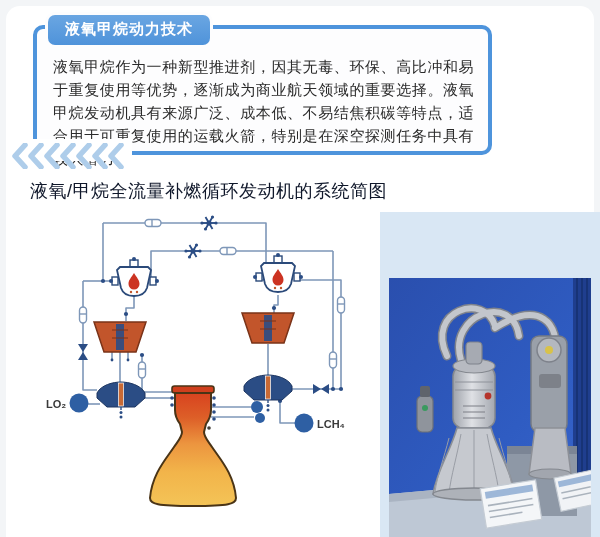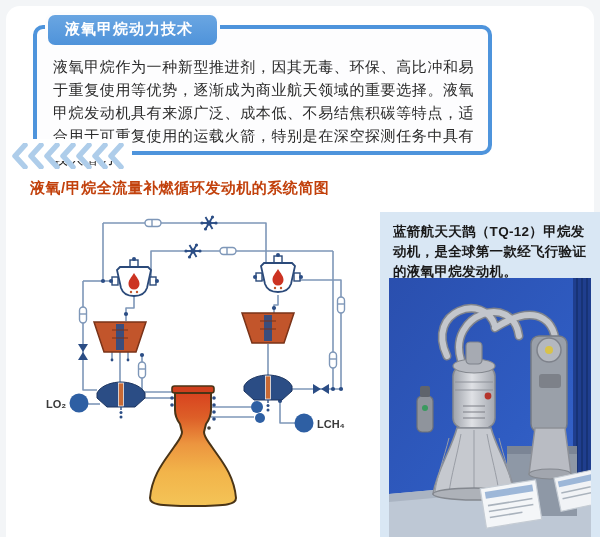--- a/index.html
+++ b/index.html
@@ -6,28 +6,28 @@
   body{font-family:"Liberation Sans","DejaVu Sans",sans-serif;background:#eef0f2;}
   .stage{position:relative;width:600px;height:537px;overflow:hidden;background:#f3f5f7;}
   .card{position:absolute;left:6px;top:6px;width:588px;height:531px;background:#ffffff;border-radius:14px 14px 0 0;}
 
   
   .info-box{position:absolute;left:33px;top:25px;width:459px;height:130px;
     background:#fdfdfe;border:4px solid #4e94dc;border-radius:10px;box-sizing:border-box;}
   .info-box .body{position:absolute;left:16px;right:14px;top:26px;
     font-size:15px;line-height:23px;color:#2b2b2b;text-align:justify;letter-spacing:.4px;}
   .border-patch{position:absolute;left:24px;top:139px;width:108px;height:22px;background:#ffffff;}
-  .tab{position:absolute;left:48px;top:15px;padding:5px 24px 6px 17px;
+  .tab{position:absolute;left:48px;top:15px;padding:5px 17px 6px 17px;
     background:linear-gradient(#6aa6e2,#4f93da);border-radius:7px;
     box-shadow:0 0 0 3px #fdfdfe;color:#ffffff;font-size:15px;font-weight:bold;letter-spacing:1px;}
   .chevrons{position:absolute;left:11px;top:143px;width:122px;height:26px;}
 
   
-  .section-title{position:absolute;left:30px;top:179px;font-size:15px;font-weight:bold;
-    color:#c2410c;letter-spacing:.5px;}
+  .section-title{position:absolute;left:30px;top:179px;font-size:18px;font-weight:normal;
+    color:#0f172a;letter-spacing:.5px;}
 
   
   .schematic{position:absolute;left:28px;top:210px;width:348px;height:322px;}
 
   
   .side-panel{position:absolute;left:380px;top:212px;width:220px;height:325px;background:#d9e7f4;}
   .side-panel .caption{padding:10px 12px 0 13px;font-size:13.5px;line-height:20px;
     font-weight:bold;color:#191919;letter-spacing:.3px;}
   .photo{position:absolute;left:9px;top:66px;width:202px;height:259px;}
 
@@ -226,21 +226,20 @@
       <circle cx="51" cy="193" r="9.5" fill="#2e5fa3"></circle>
       <text x="18" y="198" font-size="11" font-weight="bold" fill="#3a3a3a">LO₂</text>
     </g>
     <g>
       <circle cx="276" cy="213" r="9.5" fill="#2e5fa3"></circle>
       <text x="289" y="218" font-size="11" font-weight="bold" fill="#3a3a3a">LCH₄</text>
     </g>
   </svg>
 
   <div class="side-panel">
-    <div class="caption">蓝箭航天天鹊（TQ-12）甲烷发动机，是全球第一款经飞行验证的液氧甲烷发动机。</div>
     <svg class="photo" viewBox="0 0 202 259">
       <defs>
         <linearGradient id="photoBg" x1="0" y1="0" x2="1" y2="1">
           <stop offset="0" stop-color="#2a4fae"></stop>
             <stop offset="0.6" stop-color="#2f5cc2"></stop>
           <stop offset="1" stop-color="#3a66cc"></stop>
         </linearGradient>
         <linearGradient id="metal" x1="0" y1="0" x2="1" y2="0">
           <stop offset="0" stop-color="#9ea2aa"></stop>
             <stop offset="0.45" stop-color="#dfe1e5"></stop>

